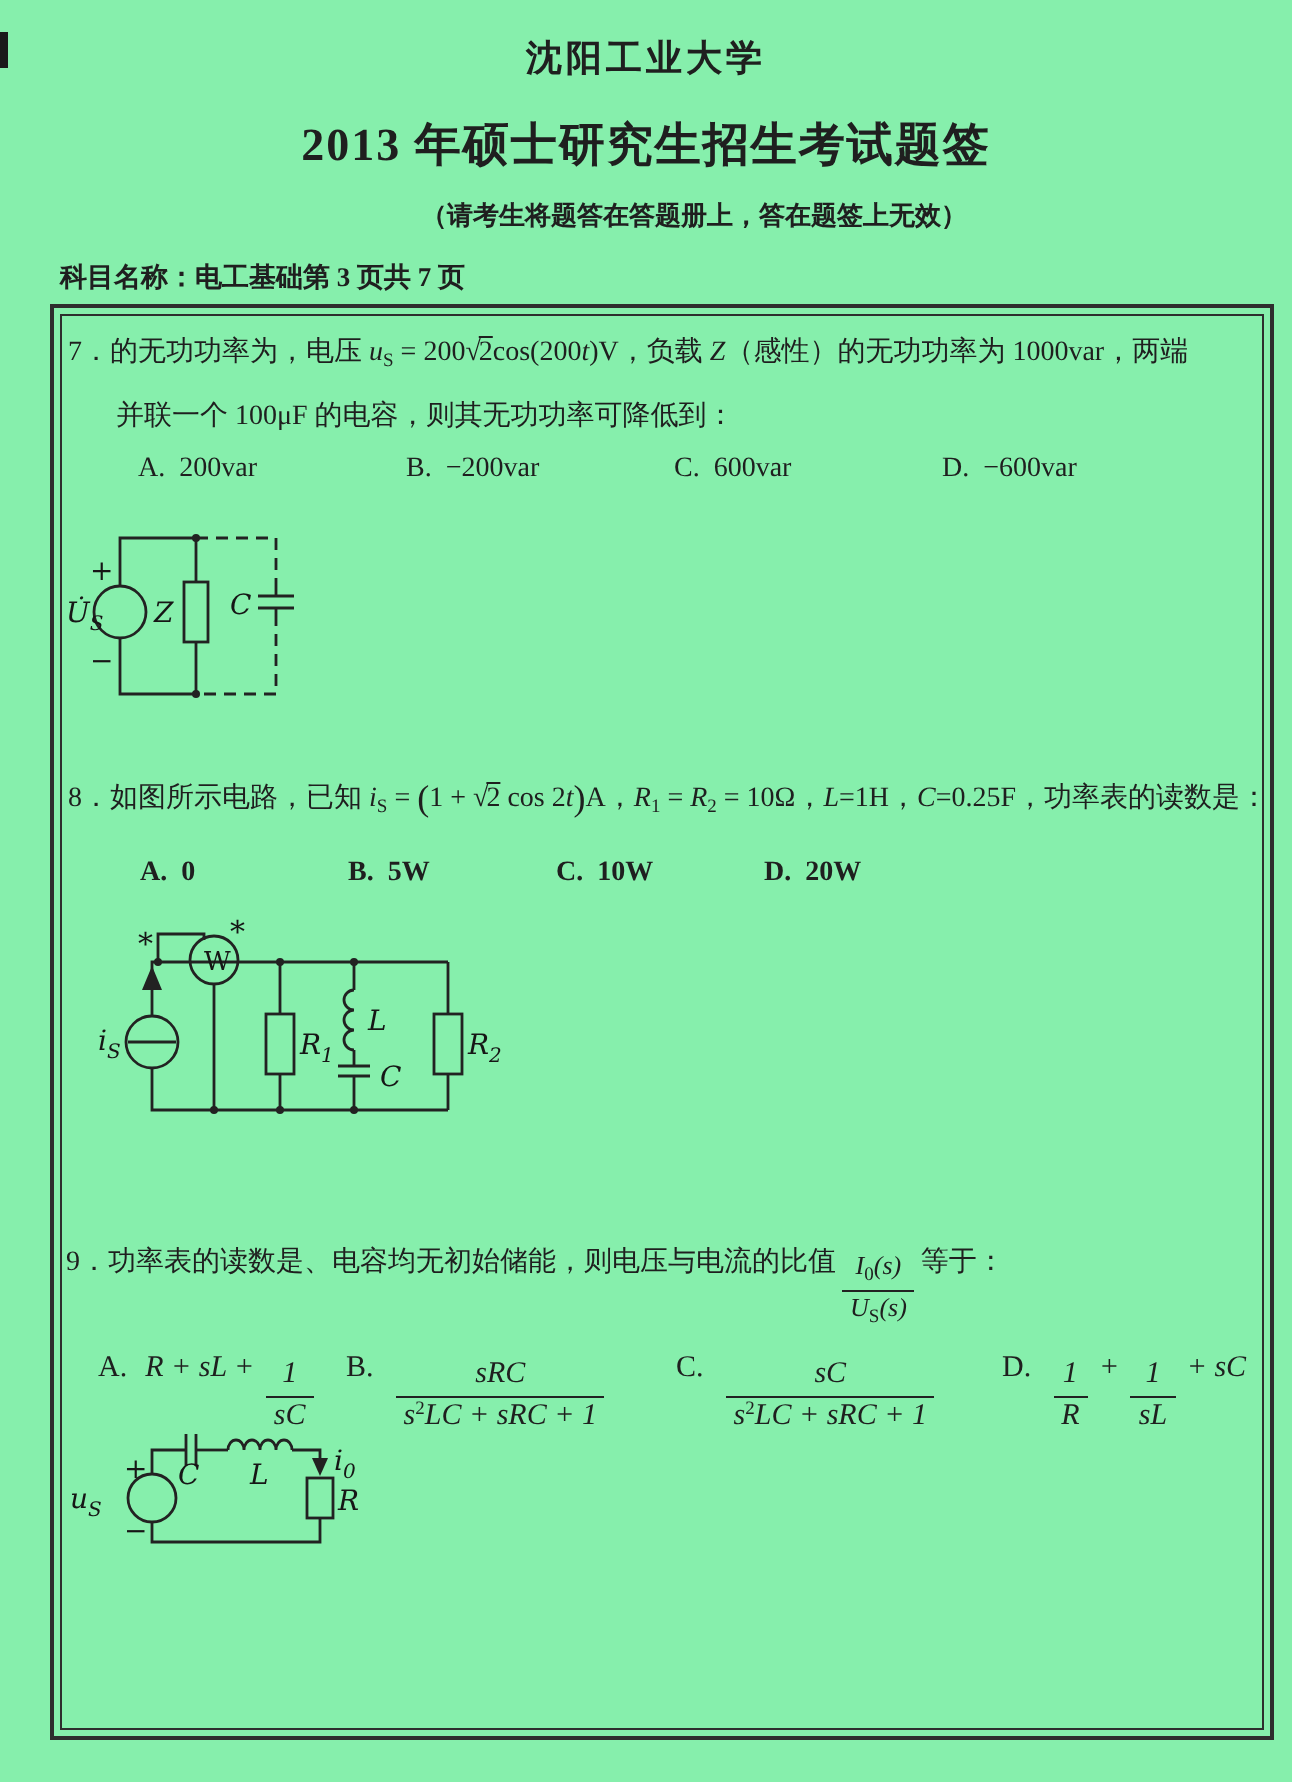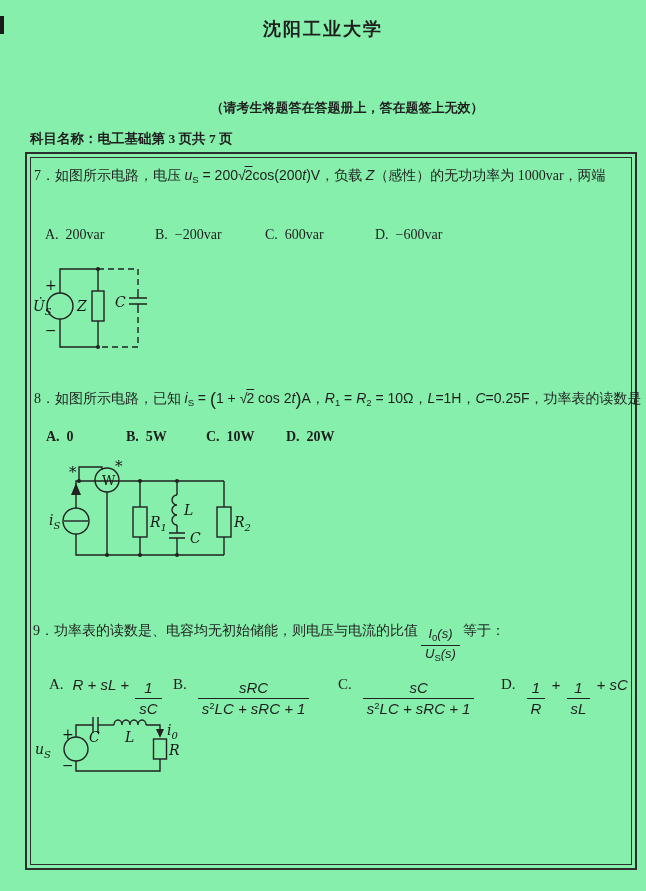--- a/index.html
+++ b/index.html
@@ -12,37 +12,37 @@
              font-size:23px;font-weight:700;letter-spacing:1px;}
   .hdr-note{position:absolute;top:99px;left:0;width:100%;text-align:center;
             font-size:13px;font-weight:700;padding-left:24px;}
   .meta-row{position:absolute;top:130px;left:30px;width:550px;display:flex;
             justify-content:flex-start;font-size:13.5px;font-weight:700;}
   .qbox-outer{position:absolute;left:25px;top:152px;width:612px;height:718px;
               border:2px solid #2e2e2e;padding:3px;box-sizing:border-box;}
   .qbox{position:relative;width:100%;height:100%;border:1.5px solid #2e2e2e;box-sizing:border-box;}
 
   .line{position:absolute;font-size:14px;white-space:nowrap;}
-  .m{font-family:Liberation Sans, sans-serif;}
+  .m{font-family:Liberation Serif, serif;}
   .it{font-style:italic;}
   .up{font-style:normal;}
   sub{font-size:9.5px;vertical-align:-3px;font-style:normal;}
   sup{font-size:9.5px;vertical-align:5px;font-style:normal;}
   .ol{text-decoration:overline;}
   .rt{margin-right:-1px;}
   .bp{font-size:18px;vertical-align:-2px;}
 
   .q7l1{left:3px;top:9px;}
   .q7l2{left:27px;top:41px;}
   .q7opts{left:14px;top:69px;}
   .q8l1{left:3px;top:231px;}
   .q8opts{left:15px;top:271px;font-weight:bold;}
   .q9line{left:2px;top:449px;display:flex;align-items:center;height:48px;}
   .q9opts{left:18px;top:501px;display:flex;align-items:center;height:50px;font-size:15px;}
-  .opt{white-space:pre;display:inline-block;}
+  .opt{white-space:pre;display:inline-block;margin-left:24px;}
   .q7opts .opt{width:110px;}
   .q8opts .opt{width:80px;}
   .q9opt{display:inline-flex;align-items:center;white-space:pre;}
   .q9opt.wa{width:124px;} .q9opt.wb{width:165px;} .q9opt.wc{width:163px;}
   .olabel{margin-right:9px;font-style:normal;}
 
   .frac{display:inline-block;vertical-align:middle;text-align:center;margin:0 2px;}
   .frac .num{display:block;padding:0 4px 1px;border-bottom:1.2px solid #222;line-height:1.15;margin-top:28px;}
   .frac .den{display:block;padding:1px 4px 0;line-height:1.15;}
   .fr-inline{font-size:13px;margin:0 3px;}
@@ -60,33 +60,35 @@
   .csvg text.meterw{font-style:normal;font-size:13px;}
   .csvg text.star{font-style:normal;font-size:15px;}
 </style>
 </head>
 <body>
 
 <div class="page">
   <div class="artifact"></div>
 
   <div class="hdr-univ">沈阳工业大学</div>
+  <div class="hdr-title">2013 年硕士研究生招生考试题签</div>
   <div class="hdr-note">（请考生将题答在答题册上，答在题签上无效）</div>
 
   <div class="meta-row">
     <span>科目名称：电工基础</span>
     <span>第 3 页共 7 页</span>
   </div>
 
   <div class="qbox-outer">
   <div class="qbox">
 
     <div class="line q7l1">
-      <span>7．</span><span>如图所示电路，电压 </span><span class="m"><span class="it">u</span><sub>S</sub><span class="up"> = 200</span><span class="up rt">√</span><span class="up ol">2</span><span class="up">cos(200</span><span class="it">t</span><span class="up">)V</span></span><span>，负载 </span><span class="m it">Z</span><span>（感性）的无功功率为 1000var，两端</span>
-    </div>
+      <span>7．</span><span>的无功功率为，电压 </span><span class="m"><span class="it">u</span><sub>S</sub><span class="up"> = 200</span><span class="up rt">√</span><span class="up ol">2</span><span class="up">cos(200</span><span class="it">t</span><span class="up">)V</span></span><span>，负载 </span><span class="m it">Z</span><span>（感性）的无功功率为 1000var，两端</span>
+    </div>
+    <div class="line q7l2">并联一个 100μF 的电容，则其无功功率可降低到：</div>
     <div class="line q7opts">
       <span class="opt">A.  200var</span><span class="opt">B.  −200var</span><span class="opt">C.  600var</span><span class="opt">D.  −600var</span>
     </div>
 
     <svg class="csvg c7" width="165" height="125" viewBox="0 0 165 125">
       <g>
         <path d="M34 42 V18 H72"></path>
         <path d="M34 68 V96 H72"></path>
         <path d="M72 18 V40 M72 70 V96"></path>
         <path class="dash" d="M72 18 H112"></path>

